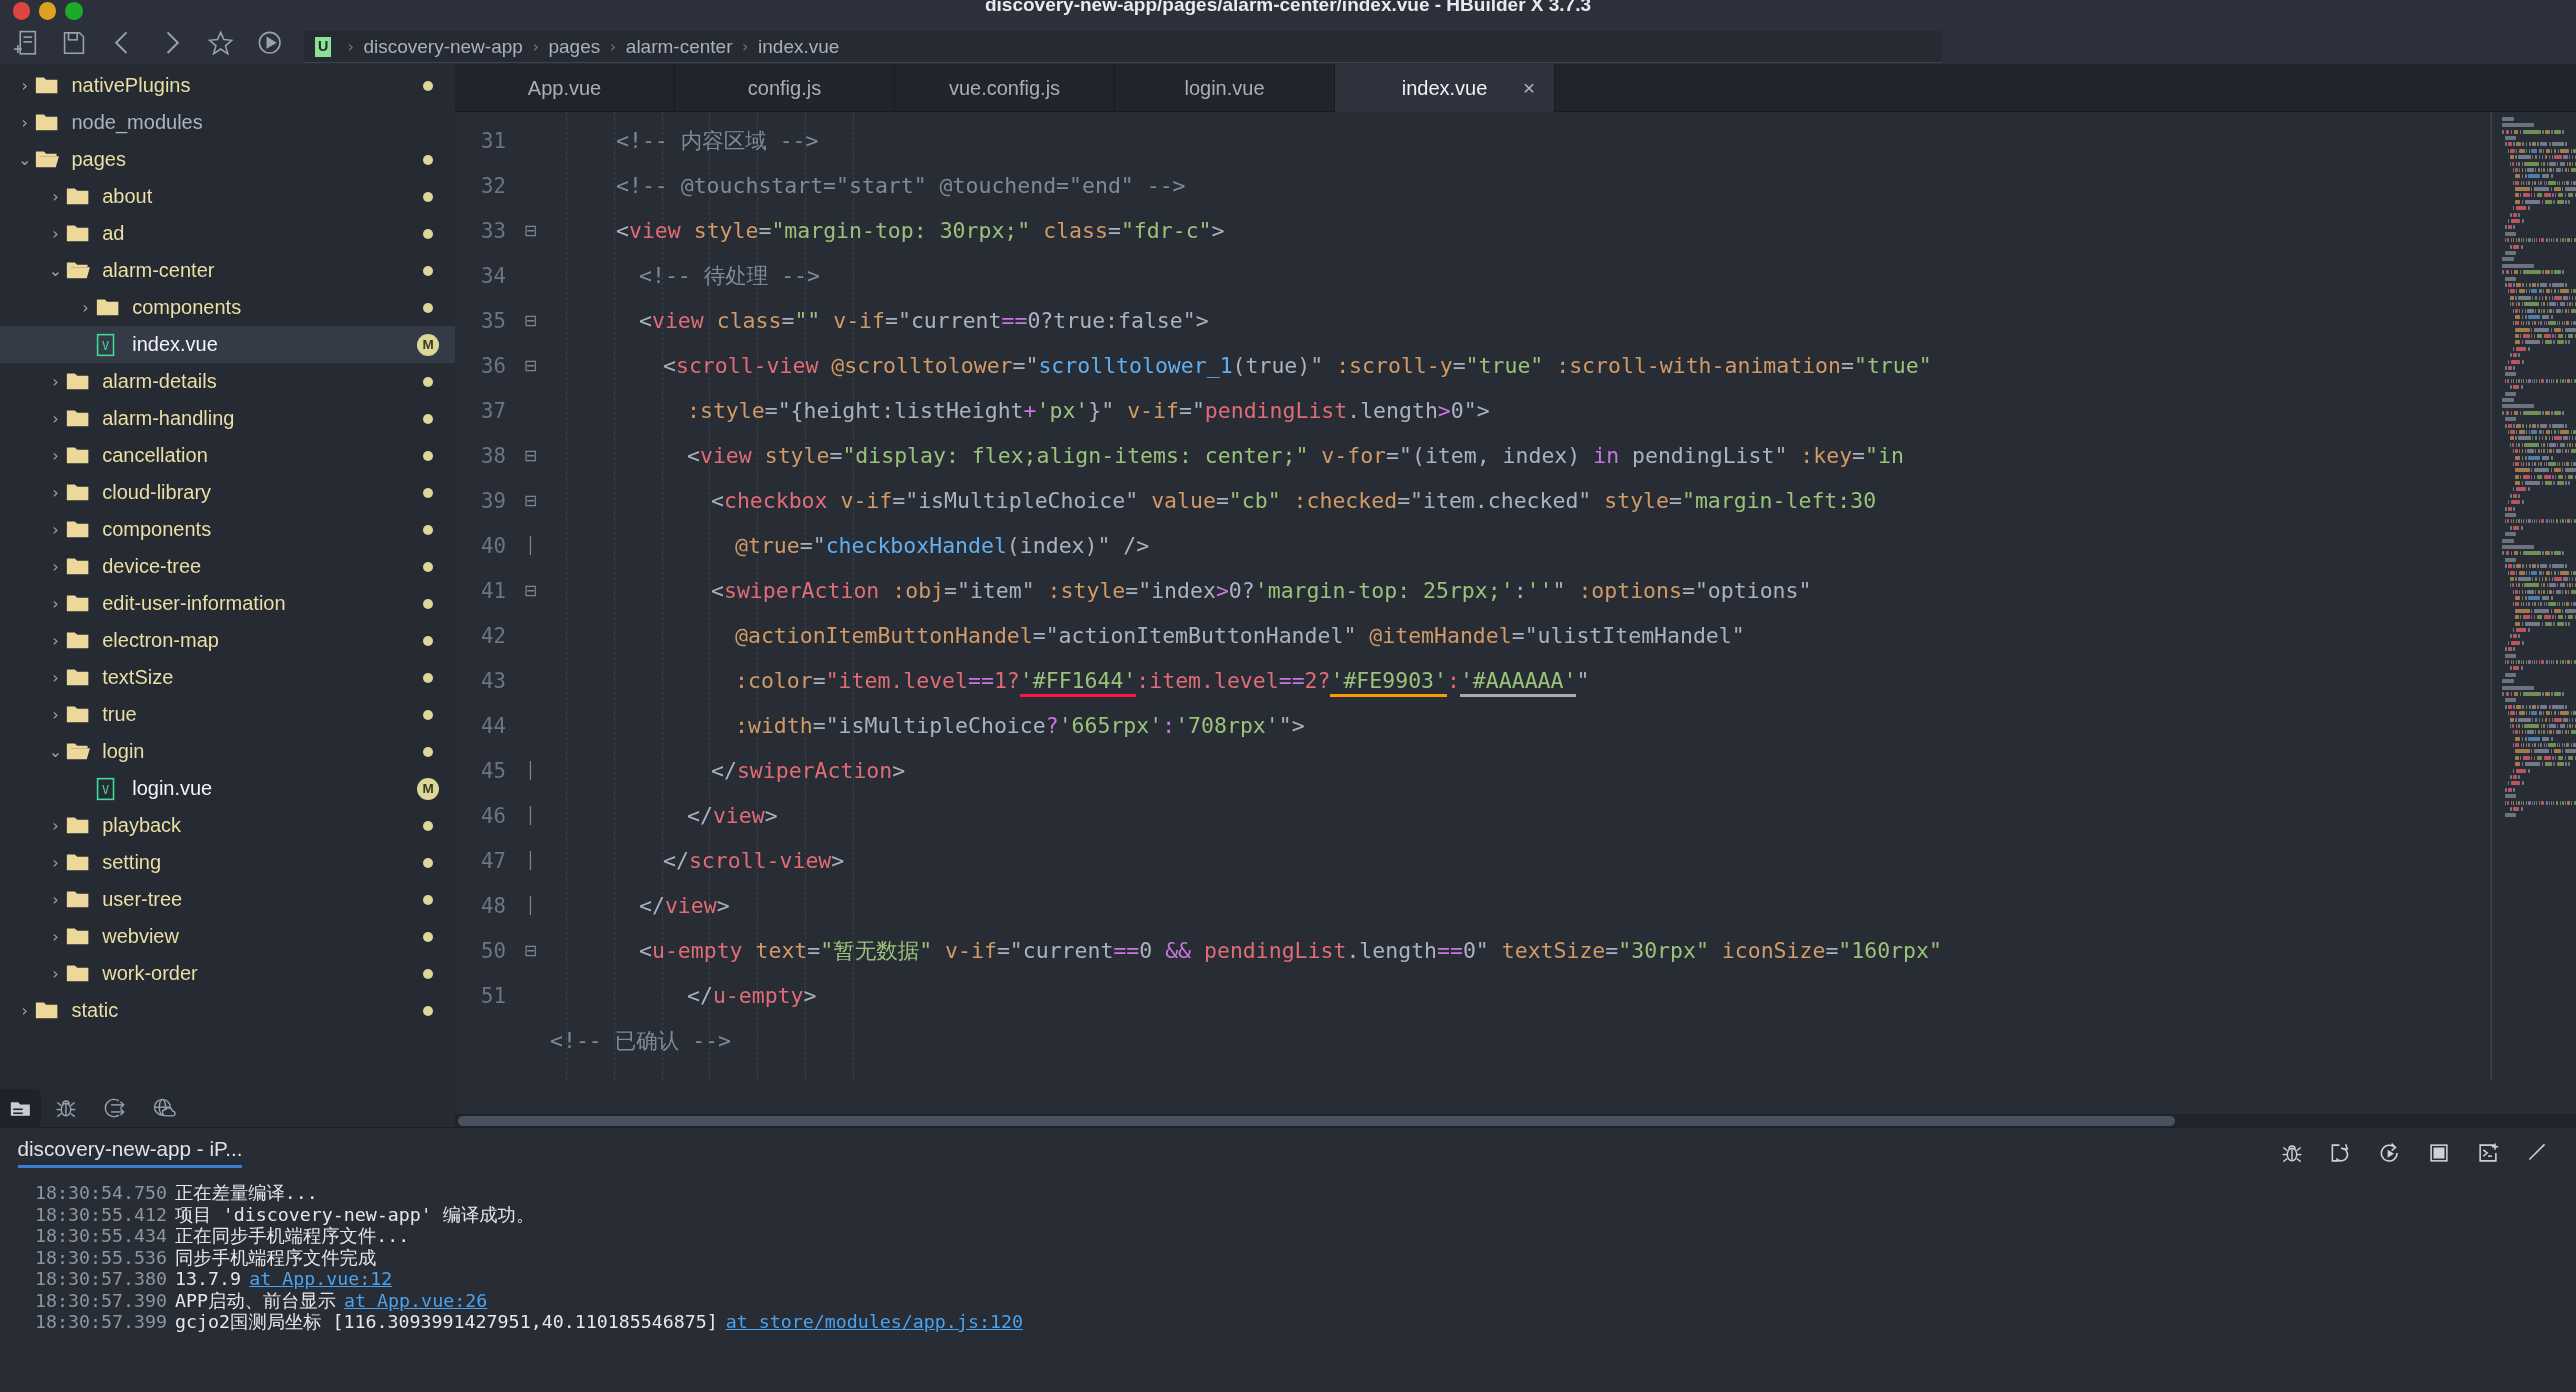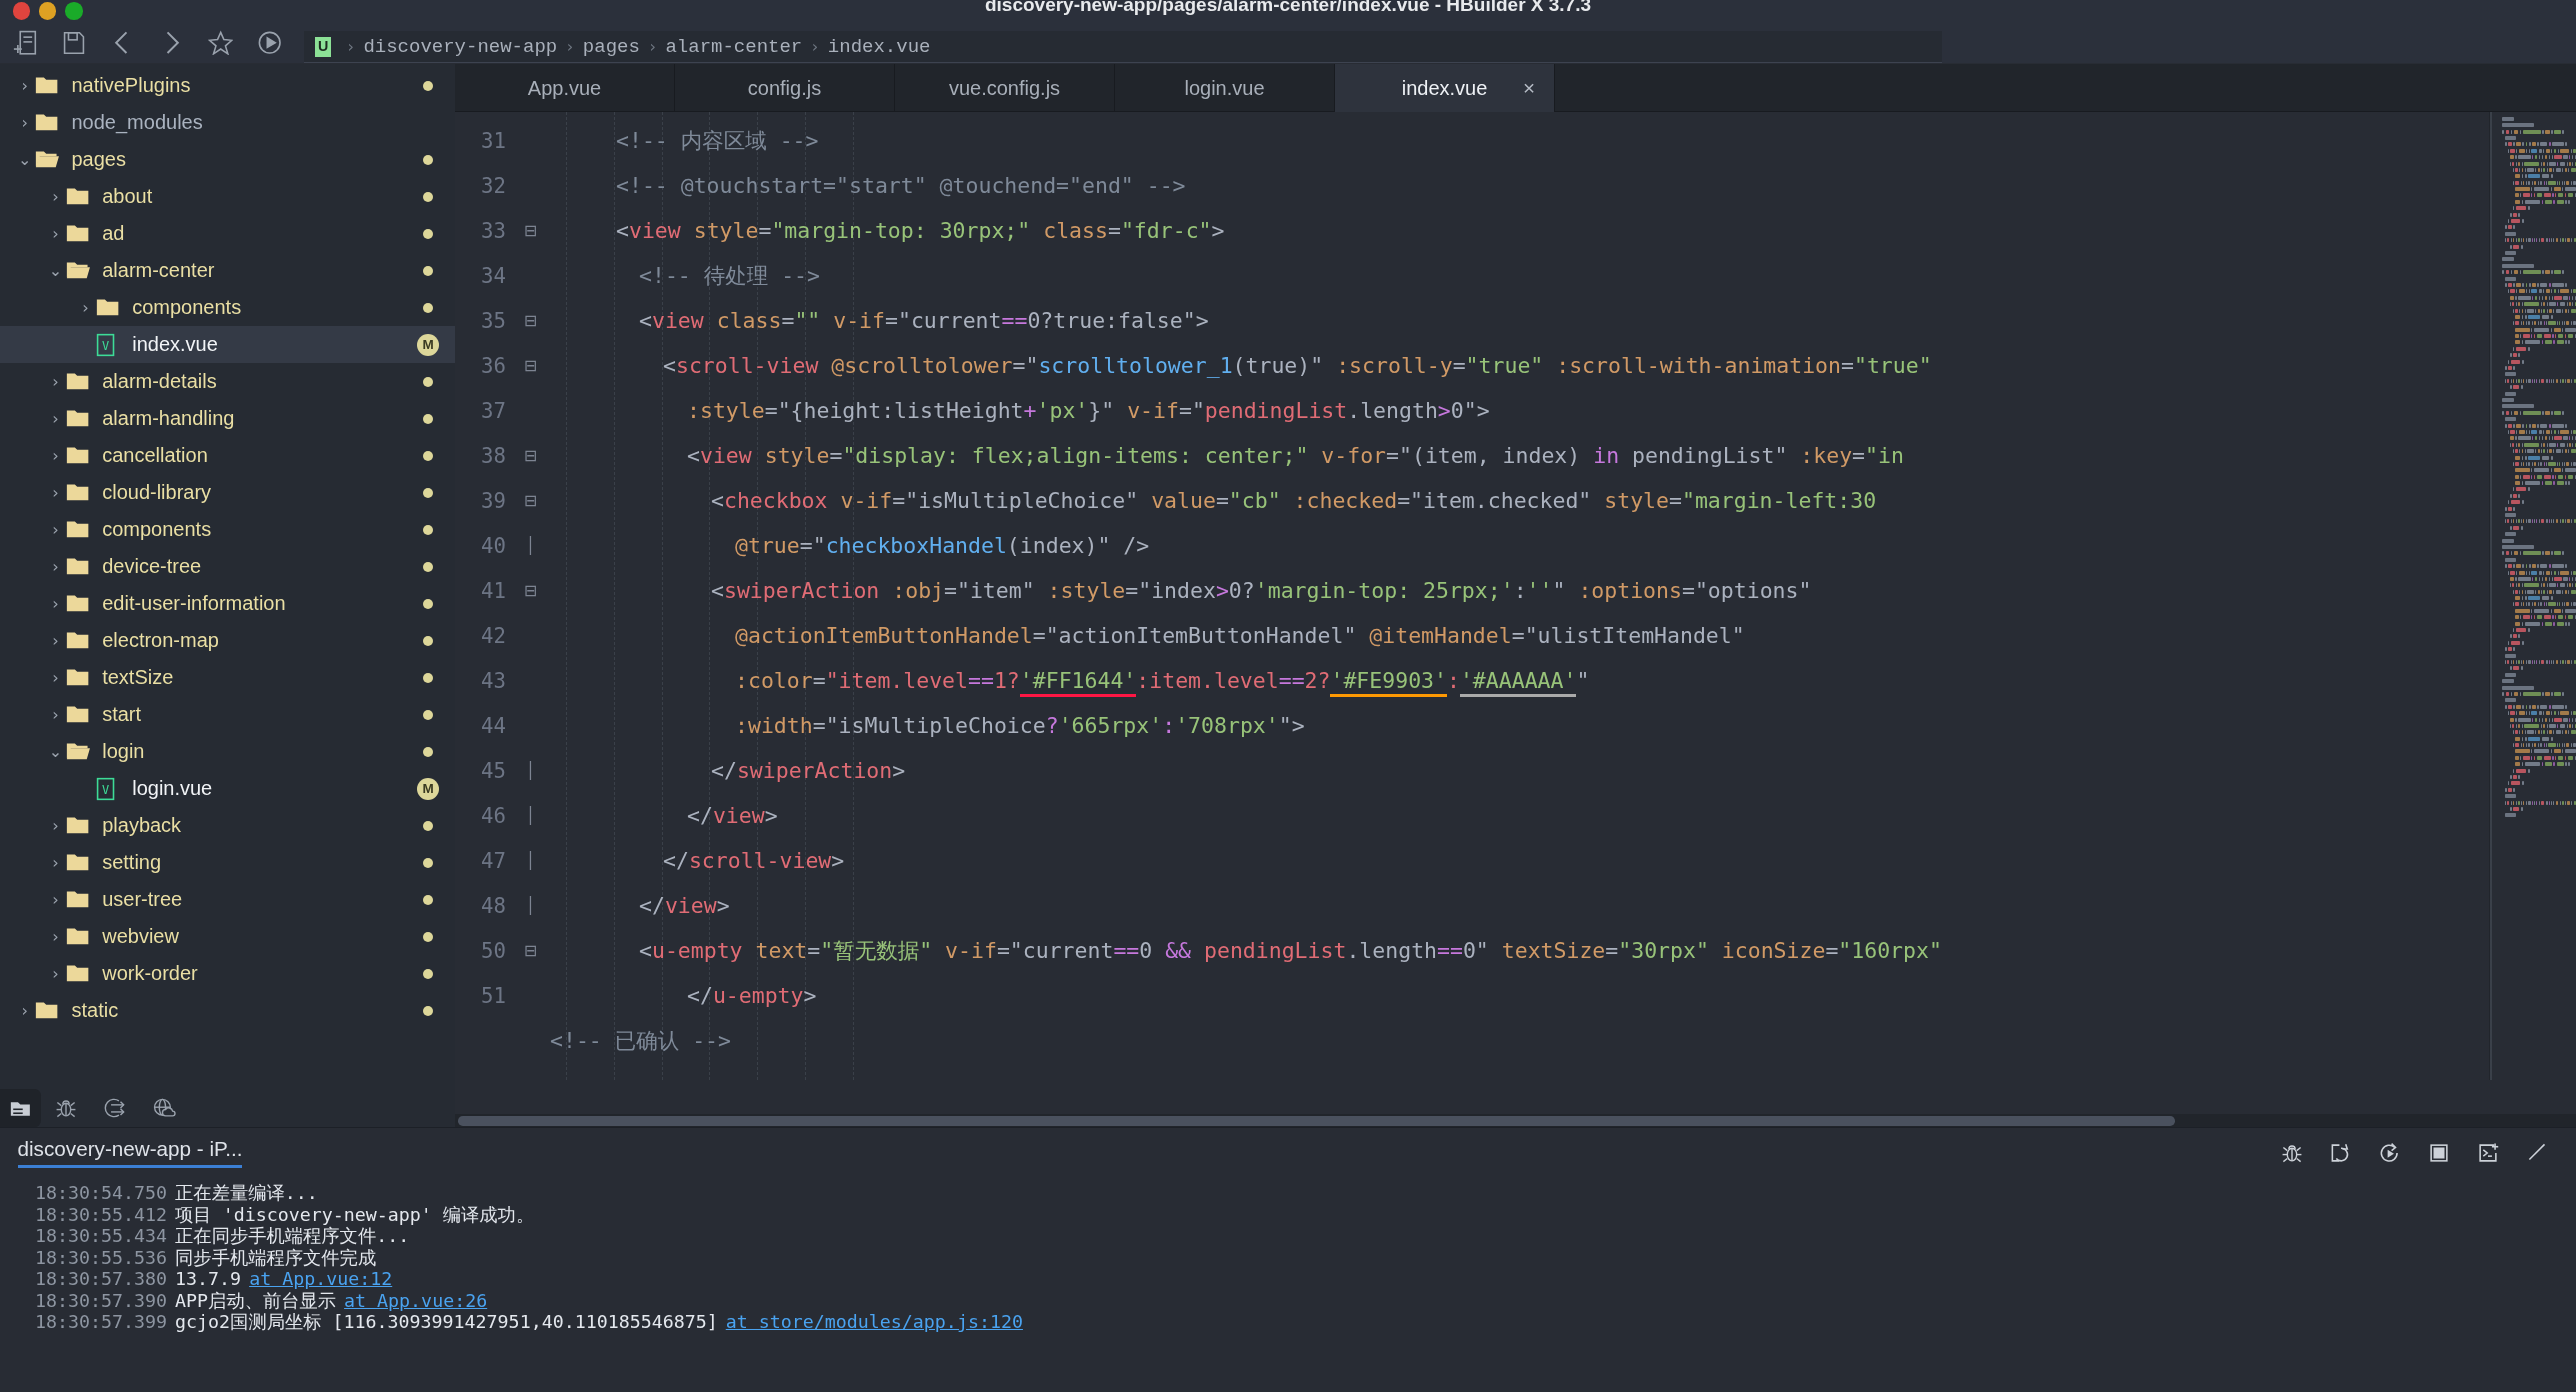--- a/index.html
+++ b/index.html
@@ -56,21 +56,21 @@
   }
   .crumb-badge {
     background: #8ce196; color: #1d2b1f;
     font-size: 14.3px; font-weight: bold;
     padding: 0.8px 3.2px; margin-right: 8px; margin-left: 4.8px;
     font-family: "Liberation Sans", sans-serif;
     line-height: 1.25;
   }
   .crumb {
     color: #a9b0bb; font-size: 19px;
-    font-family: Liberation Mono, monospace;
+    font-family: Liberation Sans, sans-serif;
     padding: 0 1.6px;
   }
   .crumb-sep { color: #6e7681; font-size: 16px; padding: 0 8px; }
   .search-wrap {
     display: flex; align-items: center; gap: 11px;
     margin-left: 20.7px; height: 32px; position: relative; top: 4.8px;
     flex: 1;
   }
   .search-ph {
     color: #868d98; font-size: 19px;
@@ -486,21 +486,21 @@
         <span class="tree-label lbl-folder">textSize</span>
         <span class="badge-dot"></span>
       </div>
       <div class="tree-row" style="padding-left: 45px;">
         <span class="twisty">›</span>
         <span class="folder-ico">
           <svg width="24" height="20.7" viewBox="0 0 30 26">
             <path d="M1 3 h10 l3 3 h14 v17 h-27 z" fill="#ecd89a"></path>
           </svg>
         </span>
-        <span class="tree-label lbl-folder">start</span>
+        <span class="tree-label lbl-folder">true</span>
         <span class="badge-dot"></span>
       </div>
       <div class="tree-row" style="padding-left: 45px;">
         <span class="twisty">⌄</span>
         <span class="folder-ico">
           <svg width="24" height="20.7" viewBox="0 0 30 26">
             <path d="M1 3 h10 l3 3 h13 v3 h-21 l-4 13 h-1 z" fill="#ecd89a"></path>
             <path d="M5 9 h25 l-4 14 h-25 z" fill="#ecd89a"></path>
           </svg>
         </span>

